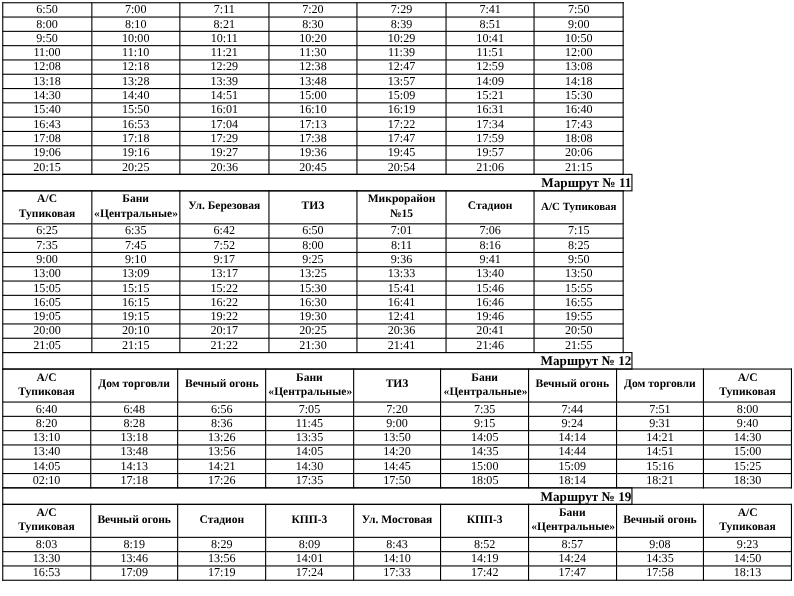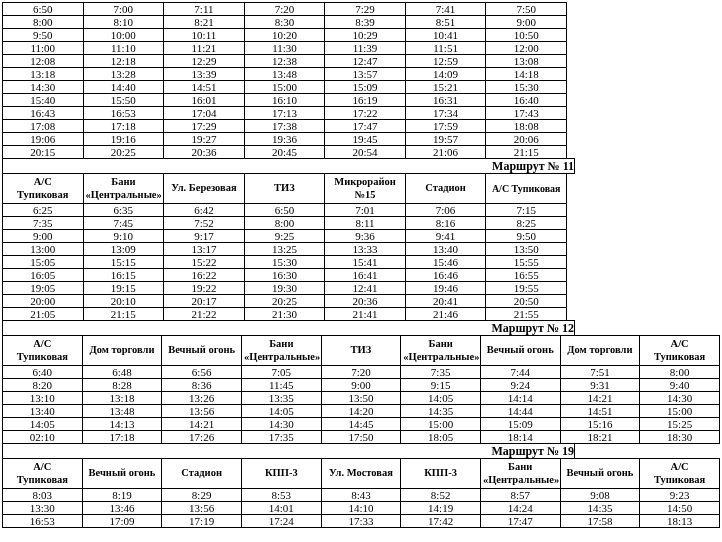--- a/index.html
+++ b/index.html
@@ -382,21 +382,21 @@
           <th>Бани «Центральные»</th>
           <th>Вечный огонь</th>
           <th>А/С Тупиковая</th>
         </tr>
     </thead>
     <tbody>
         <tr>
           <td>8:03</td>
           <td>8:19</td>
           <td>8:29</td>
-          <td>8:53</td>
+          <td>8:09</td>
           <td>8:43</td>
           <td>8:52</td>
           <td>8:57</td>
           <td>9:08</td>
           <td>9:23</td>
         </tr>
         <tr>
           <td>13:30</td>
           <td>13:46</td>
           <td>13:56</td>

